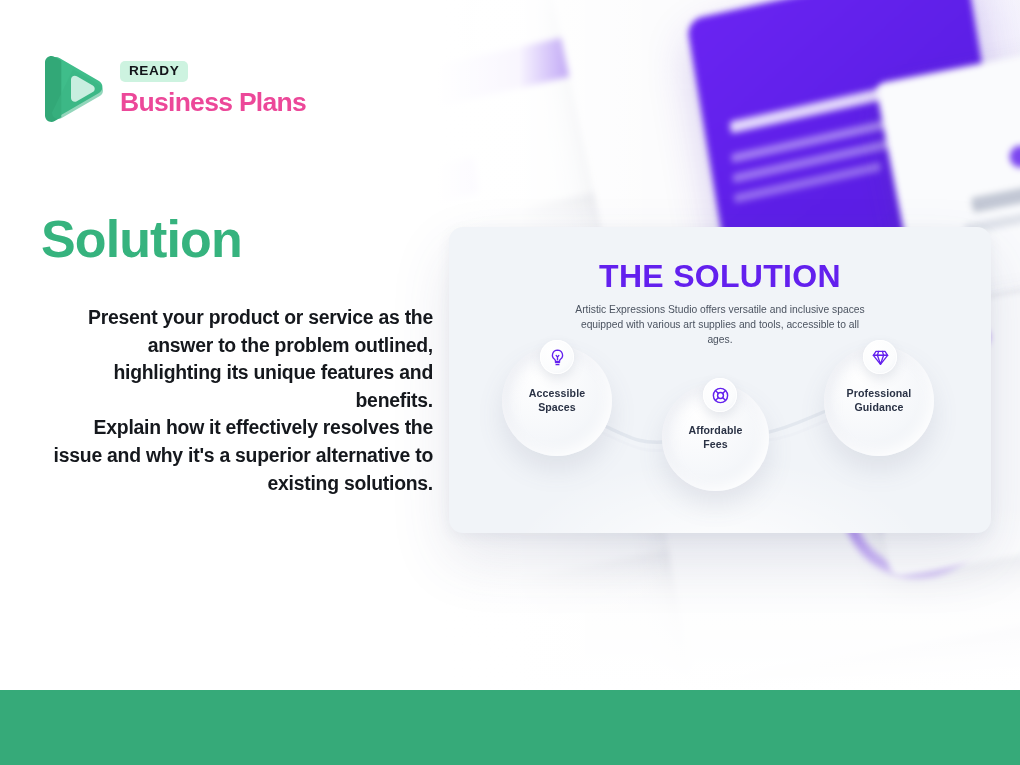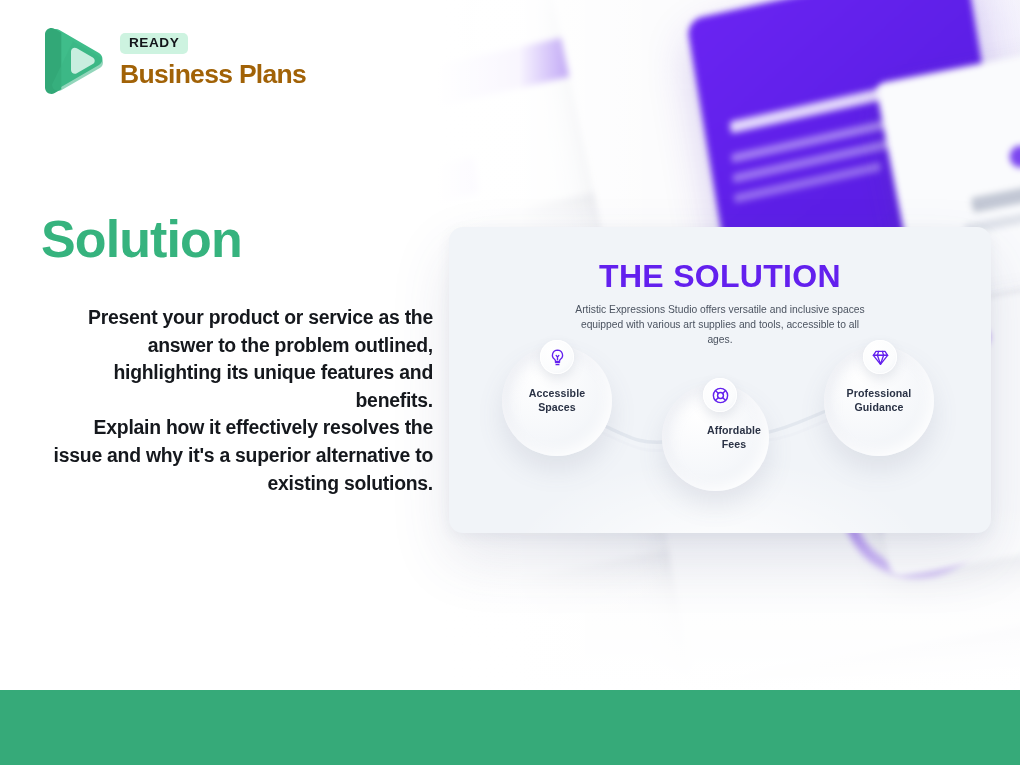--- a/index.html
+++ b/index.html
@@ -122,44 +122,44 @@
     position:absolute; border-radius:50%;
     background:radial-gradient(circle at 34% 28%, #ffffff 0%, #f5f7fa 58%, #e9edf3 100%);
     box-shadow: 0 14px 26px rgba(90,100,130,.13), -5px -5px 14px rgba(255,255,255,.95) inset, 5px 6px 14px rgba(175,185,205,.18) inset;
     display:flex; align-items:center; justify-content:center; z-index:3;
   }
   .bubble-label{
     text-align:center; font-size:10.6px; font-weight:bold; line-height:13.6px;
     color:#2a3245; letter-spacing:.1px; white-space:pre-line; padding:0 8px;
   }
   .b1{ left:53px; top:119px; width:110px; height:110px; }
-  .b2{ left:213px; top:157px; width:107px; height:107px;justify-content:flex-end; }
+  .b2{ left:213px; top:157px; width:107px; height:107px; }
   .b3{ left:375px; top:119px; width:110px; height:110px; }
 
   .ibadge{
     position:absolute; width:34px; height:34px; border-radius:50%;
     background:radial-gradient(circle at 36% 30%, #ffffff 0%, #fbfcfd 62%, #eef1f6 100%);
     box-shadow:0 5px 12px rgba(90,100,130,.15), 0 0 0 1px rgba(255,255,255,.9) inset;
     display:flex; align-items:center; justify-content:center; z-index:6;
   }
   .ib1{ left:91px; top:113px; }
   .ib2{ left:254px; top:151px; }
   .ib3{ left:414px; top:113px; }
 
   
-  .logo-wrap{ position:absolute; left:41px; top:24px; display:flex; align-items:center; z-index:70; }
+  .logo-wrap{ position:absolute; left:41px; top:52px; display:flex; align-items:center; z-index:70; }
   .logo-mark{ width:66px; height:74px; flex:none; }
   .logo-text{ margin-left:13px; }
   .ready-badge{
     display:inline-block; background:#cdf3e0; color:#13151a;
     font-size:13.6px; font-weight:bold; letter-spacing:.55px;
     padding:3px 9px 4px; border-radius:5px; line-height:1;
   }
   .brand{
-    margin-top:6px; font-size:26.5px; font-weight:bold; color:#a16207;
+    margin-top:6px; font-size:26.5px; font-weight:bold; color:#ec4899;
     letter-spacing:-.7px; line-height:1.08;
   }
 
   .heading{
     position:absolute; left:41px; top:213px; z-index:70;
     font-size:52px; font-weight:bold; color:#36b37e; letter-spacing:-.9px; line-height:1;
   }
   .body-copy{
     position:absolute; left:41px; top:304px; width:392px; z-index:70;
   }

